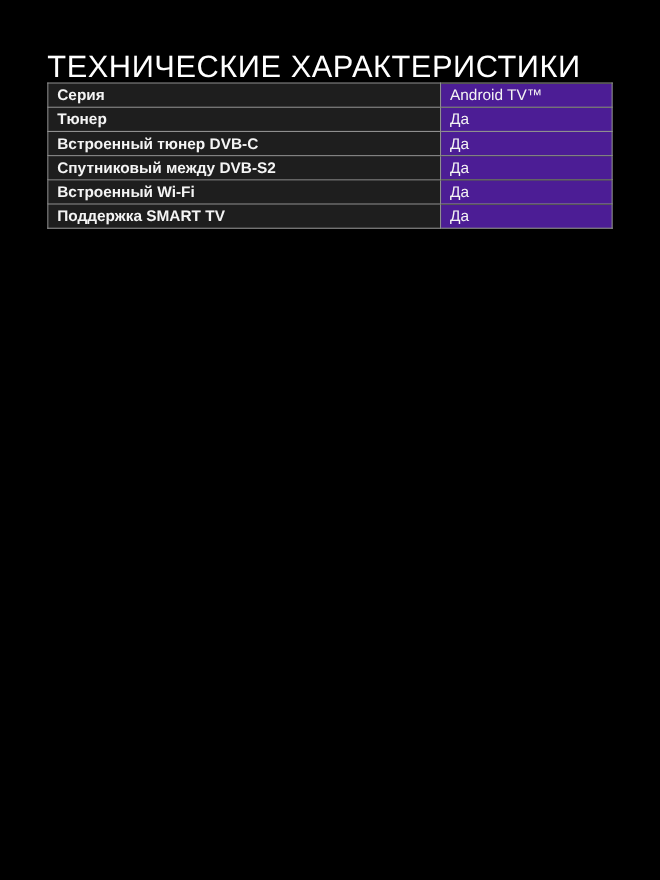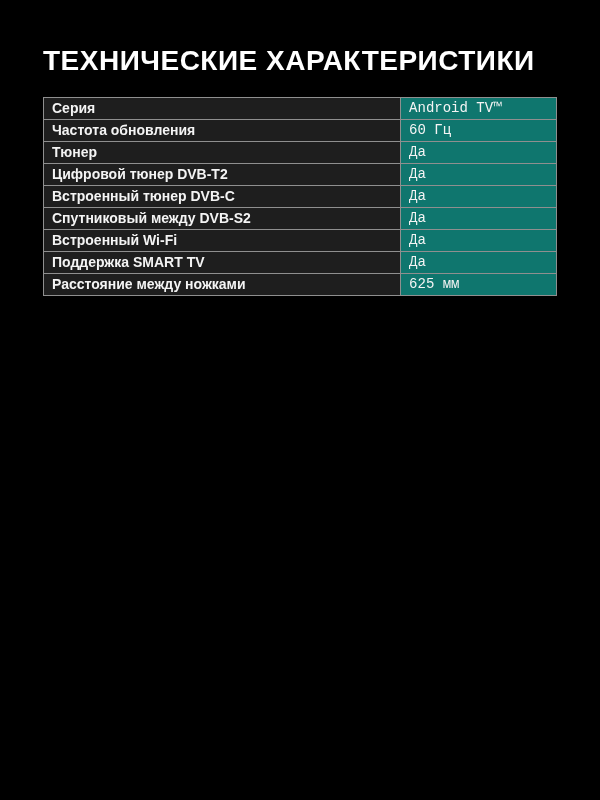--- a/index.html
+++ b/index.html
@@ -14,90 +14,76 @@
   .page {
     box-sizing: border-box;
     width: 600px;
     height: 800px;
     padding: 0 43px;
   }
   .title {
     margin: 46px 0 0 0;
     color: #ffffff;
     font-size: 28px;
-    font-weight: bold;
+    font-weight: normal;
     line-height: 1.05;
     letter-spacing: 0.5px;
     white-space: nowrap;
   }
   .spec-table {
     width: 100%;
-    margin-top: 22px;
     border-collapse: collapse;
     table-layout: fixed;
   }
   .spec-table td {
     border: 1px solid #8f8f8f;
     color: #f4f4f4;
     font-size: 14px;
     line-height: 17px;
     padding: 2px 8px;
     overflow: hidden;
     white-space: nowrap;
   }
   .spec-table td.label {
     background: #1e1e1e;
     font-weight: bold;
     width: 66.3%;
   }
   .spec-table td.value {
-    background: #0f766e;
+    background: #4c1d95;
     font-weight: normal;
-    font-family: Liberation Mono, monospace;
   }
 </style>
 </head>
 <body>
 
 <div class="page">
   <h1 class="title">ТЕХНИЧЕСКИЕ ХАРАКТЕРИСТИКИ</h1>
 
   <table class="spec-table">
     <tbody>
       <tr>
         <td class="label">Серия</td>
         <td class="value">Android TV™</td>
       </tr>
       <tr>
-        <td class="label">Частота обновления</td>
-        <td class="value">60 Гц</td>
-      </tr>
-      <tr>
         <td class="label">Тюнер</td>
-        <td class="value">Да</td>
-      </tr>
-      <tr>
-        <td class="label">Цифровой тюнер DVB-T2</td>
         <td class="value">Да</td>
       </tr>
       <tr>
         <td class="label">Встроенный тюнер DVB-C</td>
         <td class="value">Да</td>
       </tr>
       <tr>
         <td class="label">Спутниковый между DVB-S2</td>
         <td class="value">Да</td>
       </tr>
       <tr>
         <td class="label">Встроенный Wi-Fi</td>
         <td class="value">Да</td>
       </tr>
       <tr>
         <td class="label">Поддержка SMART TV</td>
         <td class="value">Да</td>
       </tr>
-      <tr>
-        <td class="label">Расстояние между ножками</td>
-        <td class="value">625 мм</td>
-      </tr>
     </tbody>
   </table>
 </div>
 
 </body></html>

